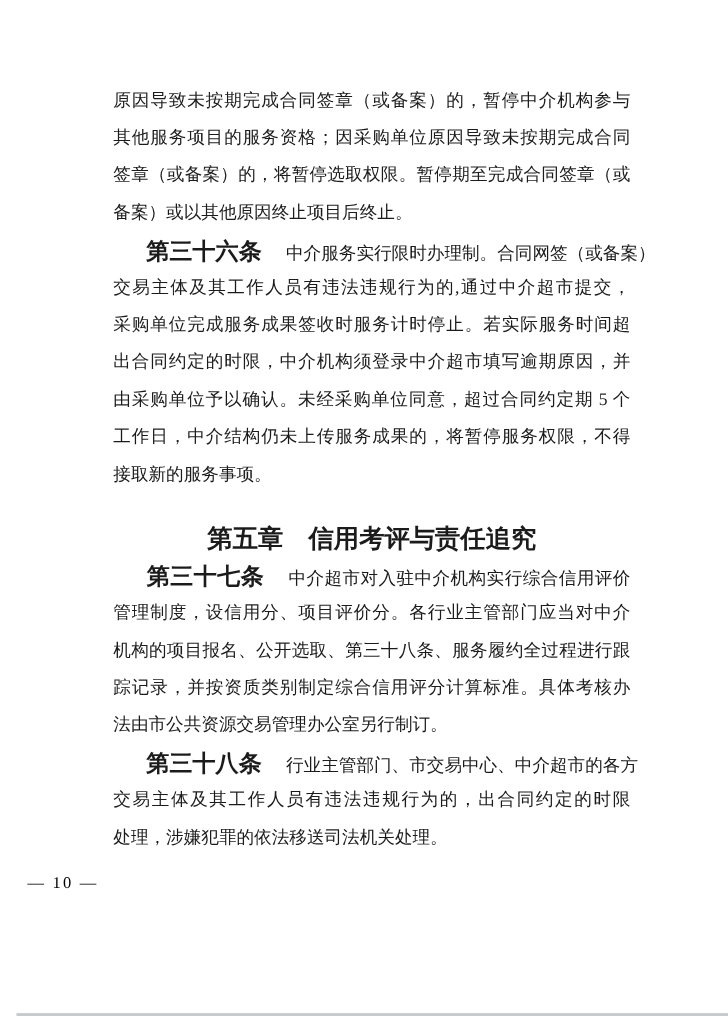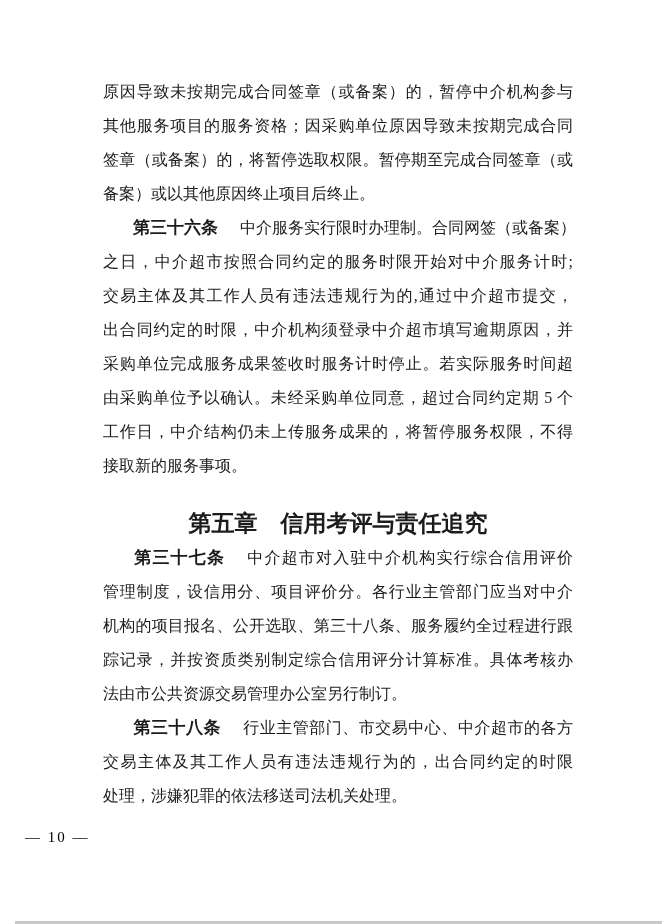--- a/index.html
+++ b/index.html
@@ -35,21 +35,21 @@
   }
   .line.last {
     text-align-last: left;
   }
   .indent {
     display: inline-block;
     width: 30px;
   }
   .term {
     font-weight: bold;
-    font-size: 17px;
+    font-size: 21px;
     margin-right: 22px;
   }
   .chapter-heading {
     width: 470px;
     font-weight: bold;
     font-size: 23px;
     line-height: 34px;
     height: 34px;
     margin-top: 24px;
     text-align: center;
@@ -67,24 +67,23 @@
 </head>
 <body>
 
 <div class="page">
   <div class="content" id="doc-content">
       <div class="line">原因导致未按期完成合同签章（或备案）的，暂停中介机构参与</div>
       <div class="line">其他服务项目的服务资格；因采购单位原因导致未按期完成合同</div>
       <div class="line">签章（或备案）的，将暂停选取权限。暂停期至完成合同签章（或</div>
       <div class="line last">备案）或以其他原因终止项目后终止。</div>
       <div class="line"><span class="indent"></span><span class="term">第三十六条</span><span>中介服务实行限时办理制。合同网签（或备案）</span></div>
-      <div class="line">之日，中介超市按照合同约定的服务时限开始对中介服务计时;</div>
       <div class="line">交易主体及其工作人员有违法违规行为的,通过中介超市提交，</div>
+      <div class="line">采购单位完成服务成果签收时服务计时停止。若实际服务时间超</div>
       <div class="line">出合同约定的时限，中介机构须登录中介超市填写逾期原因，并</div>
-      <div class="line">采购单位完成服务成果签收时服务计时停止。若实际服务时间超</div>
       <div class="line">由采购单位予以确认。未经采购单位同意，超过合同约定期 5 个</div>
       <div class="line">工作日，中介结构仍未上传服务成果的，将暂停服务权限，不得</div>
       <div class="line last">接取新的服务事项。</div>
       <div class="chapter-heading">第五章　信用考评与责任追究</div>
       <div class="line"><span class="indent"></span><span class="term">第三十七条</span><span>中介超市对入驻中介机构实行综合信用评价</span></div>
       <div class="line">管理制度，设信用分、项目评价分。各行业主管部门应当对中介</div>
       <div class="line">机构的项目报名、公开选取、第三十八条、服务履约全过程进行跟</div>
       <div class="line">踪记录，并按资质类别制定综合信用评分计算标准。具体考核办</div>
       <div class="line last">法由市公共资源交易管理办公室另行制订。</div>
       <div class="line"><span class="indent"></span><span class="term">第三十八条</span><span>行业主管部门、市交易中心、中介超市的各方</span></div>

